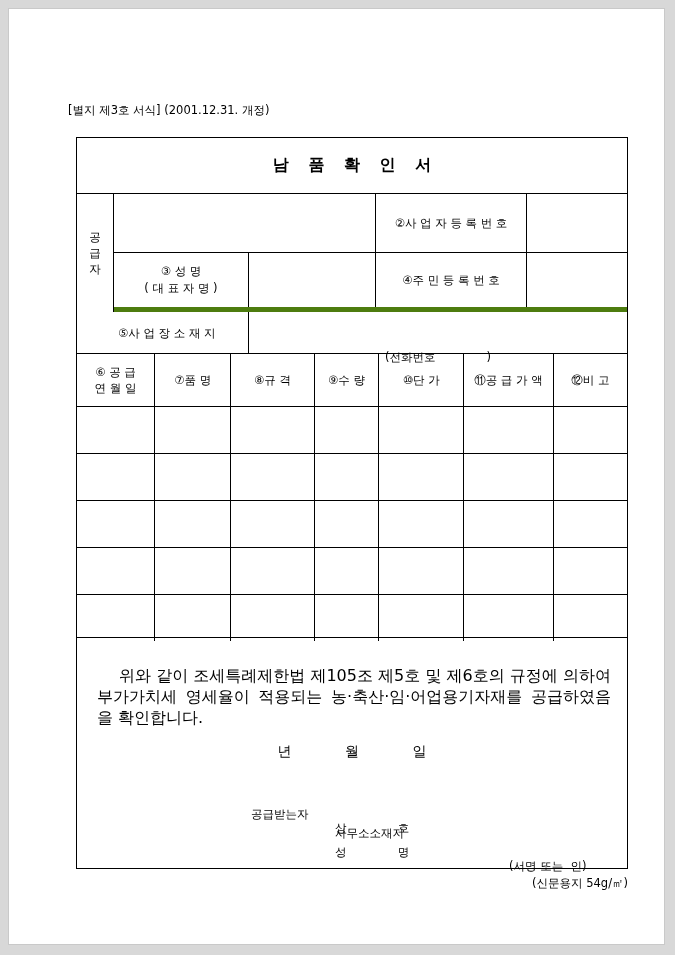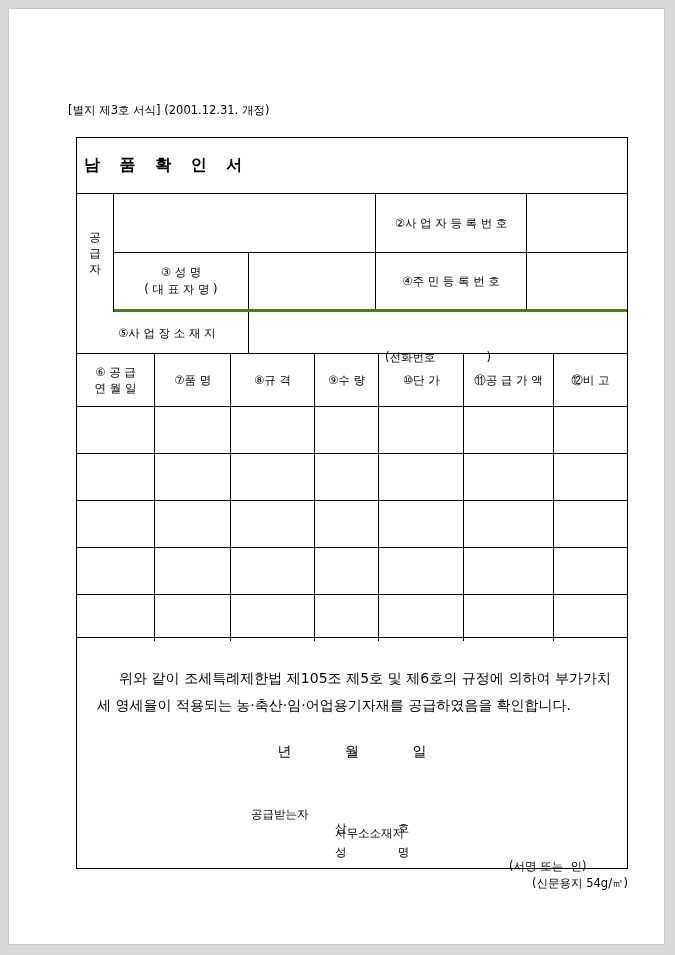--- a/index.html
+++ b/index.html
@@ -50,21 +50,21 @@
   .title-box {
     position: absolute;
     left: 0;
     top: 0;
     right: 0;
     height: 56px;
     border-bottom: 1px solid #000;
     box-sizing: border-box;
     display: flex;
     align-items: center;
-    justify-content: flex-start;
+    justify-content: center;
   }
   .title-text {
     font-size: 16px;
     font-weight: bold;
     letter-spacing: 7px;
     text-indent: 7px;
     color: #000;
   }
 
   
@@ -96,21 +96,21 @@
     color: #000;
   }
   .cellrow {
     position: absolute;
     left: 37px;
     right: 0;
     height: 59px;
     box-sizing: border-box;
   }
   .cellrow.r1 { top: 0; border-bottom: 1px solid #000; }
-  .cellrow.r2 { top: 59px; border-bottom: 3px solid #4d7c0f; }
+  .cellrow.r2 { top: 59px; border-bottom: 5px solid #4d7c0f; }
   .lbl-cell {
     position: absolute;
     top: 0;
     height: 100%;
     box-sizing: border-box;
     border-right: 1px solid #000;
     display: flex;
     flex-direction: column;
     align-items: center;
     justify-content: center;
@@ -216,22 +216,22 @@
     left: 0;
     top: 500px;
     right: 0;
     bottom: 0;
   }
   .statement {
     position: absolute;
     left: 20px;
     right: 16px;
     top: 27px;
-    font-size: 14px;
-    line-height: 27px;
+    font-size: 16px;
+    line-height: 21px;
     color: #000;
     text-align: justify;
     text-indent: 22px;
   }
   .date-line {
     position: absolute;
     left: 0;
     right: 0;
     top: 105px;
     text-align: center;

